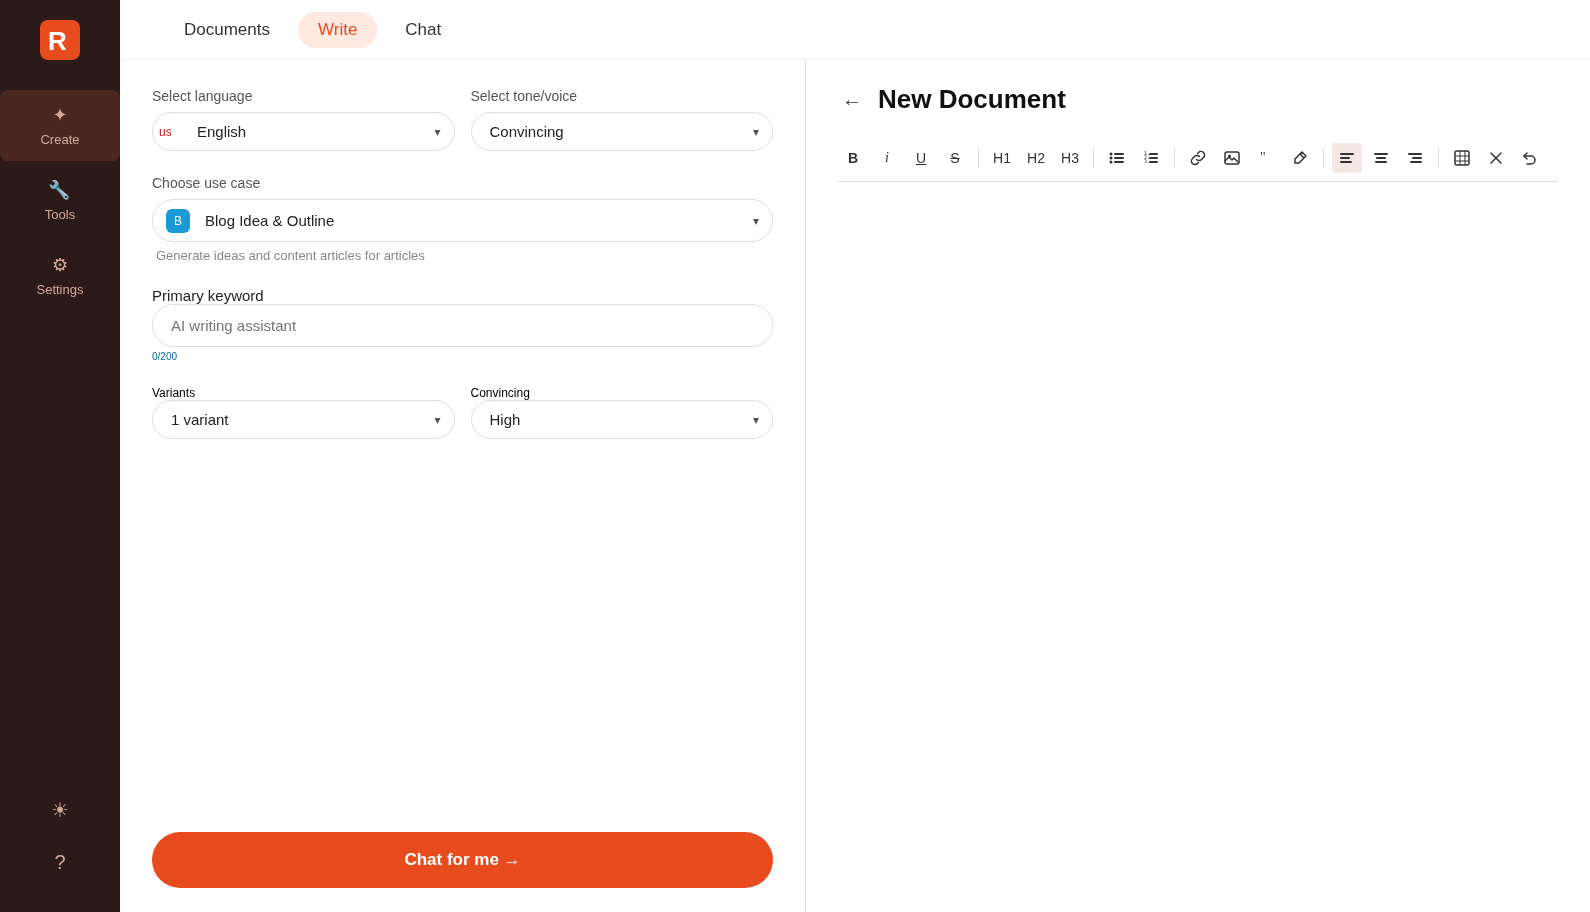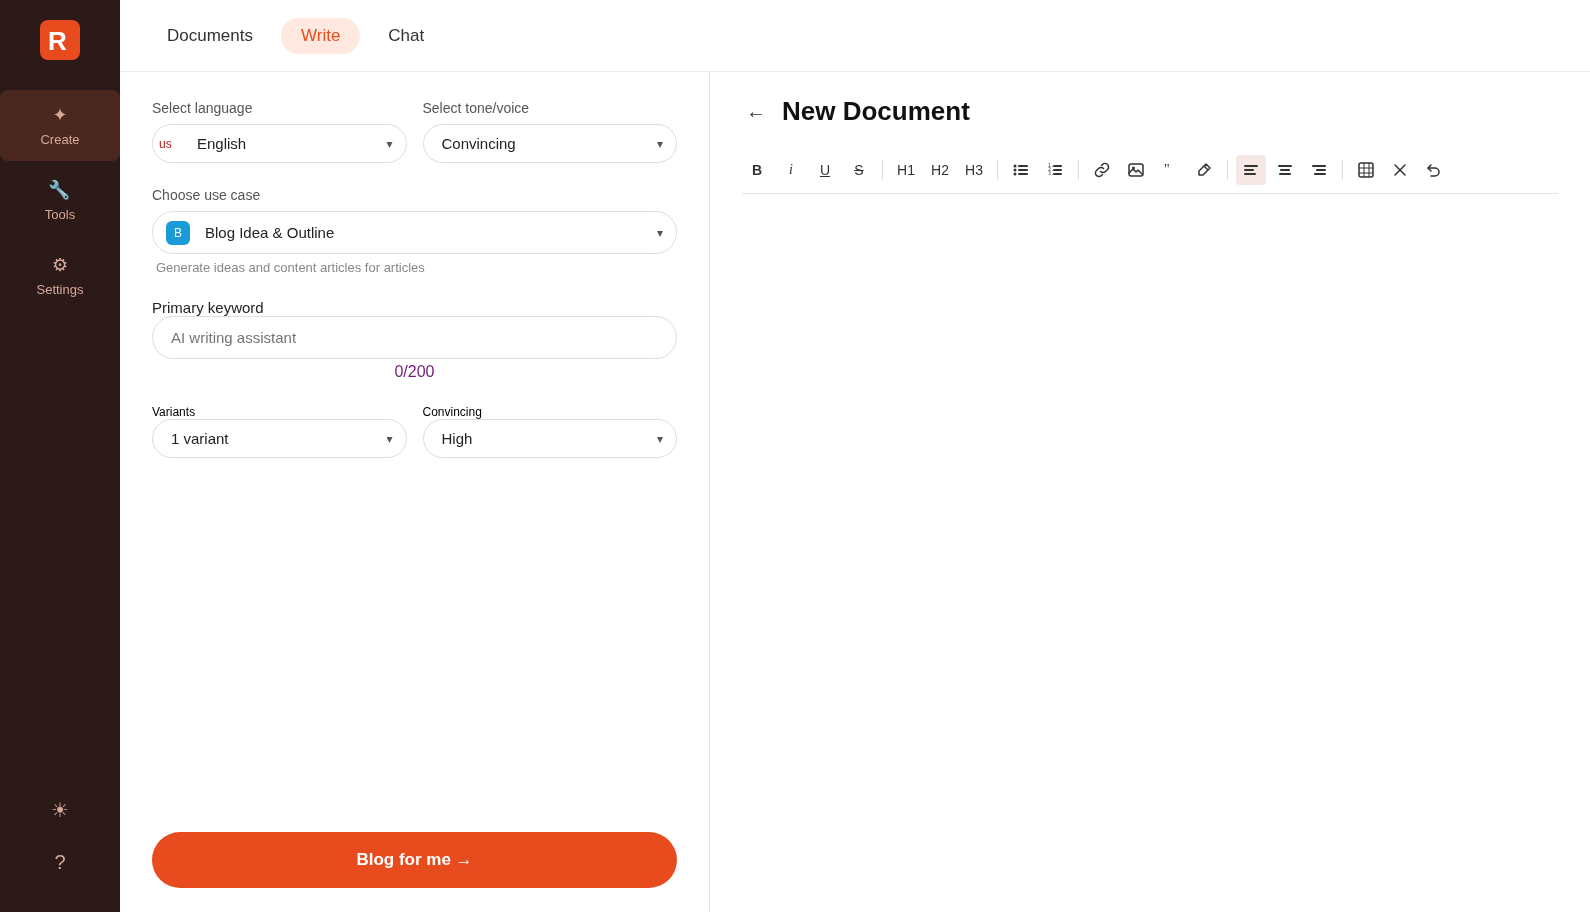--- a/index.html
+++ b/index.html
@@ -65,22 +65,22 @@
       flex-direction: column;
       background: #fff;
       height: 912px;
       overflow: hidden;
     }
 
     
     .top-nav {
       display: flex;
       align-items: center;
-      padding: 0 27px;
-      height: 72px;
+      padding: 0 44px;
+      height: 60px;
       border-bottom: 1px solid #eee;
       background: #fff;
       gap: 8px;
       flex-shrink: 0;
     }
     .nav-tab {
       padding: 8px 20px;
       border-radius: 24px;
       cursor: pointer;
       font-size: 17px;
@@ -96,21 +96,21 @@
 
     
     .content-area {
       display: flex;
       flex: 1;
       overflow: hidden;
     }
 
     
     .left-panel {
-      width: 590px;
+      width: 686px;
       flex-shrink: 0;
       border-right: 1px solid #e8e0dc;
       overflow-y: auto;
       padding: 28px 32px 48px 32px;
       position: relative;
     }
     .left-panel::-webkit-scrollbar { width: 6px; }
     .left-panel::-webkit-scrollbar-track { background: transparent; }
     .left-panel::-webkit-scrollbar-thumb { background: #ddd; border-radius: 3px; }
 
@@ -217,23 +217,23 @@
     .keyword-input {
       width: 100%;
       border: 1.5px solid #ddd;
       border-radius: 24px;
       padding: 12px 18px;
       font-size: 15px;
       color: #aaa;
       outline: none;
     }
     .char-count {
-      text-align: center;
-      font-size: 16px;
-      color: #701a75;
+      text-align: left;
+      font-size: 10px;
+      color: #0369a1;
       margin-top: 4px;
       margin-bottom: 24px;
     }
 
     .variants-row {
       display: flex;
       gap: 16px;
     }
     .variants-group {
       flex: 1;
@@ -446,21 +446,21 @@
               <option>Low</option>
               <option>Medium</option>
               <option selected="">High</option>
               <option>Very High</option>
             </select>
             <span class="dropdown-arrow">▾</span>
           </div>
         </div>
       </div>
 
-      <button class="ryte-btn">Blog for me →</button>
+      <button class="ryte-btn">Chat for me →</button>
     </div>
 
     <div class="right-panel">
       <div class="doc-header">
         <span class="back-arrow">←</span>
         <span class="doc-title">New Document</span>
       </div>
 
       <div class="editor-toolbar">
         <button class="toolbar-btn bold">B</button>

